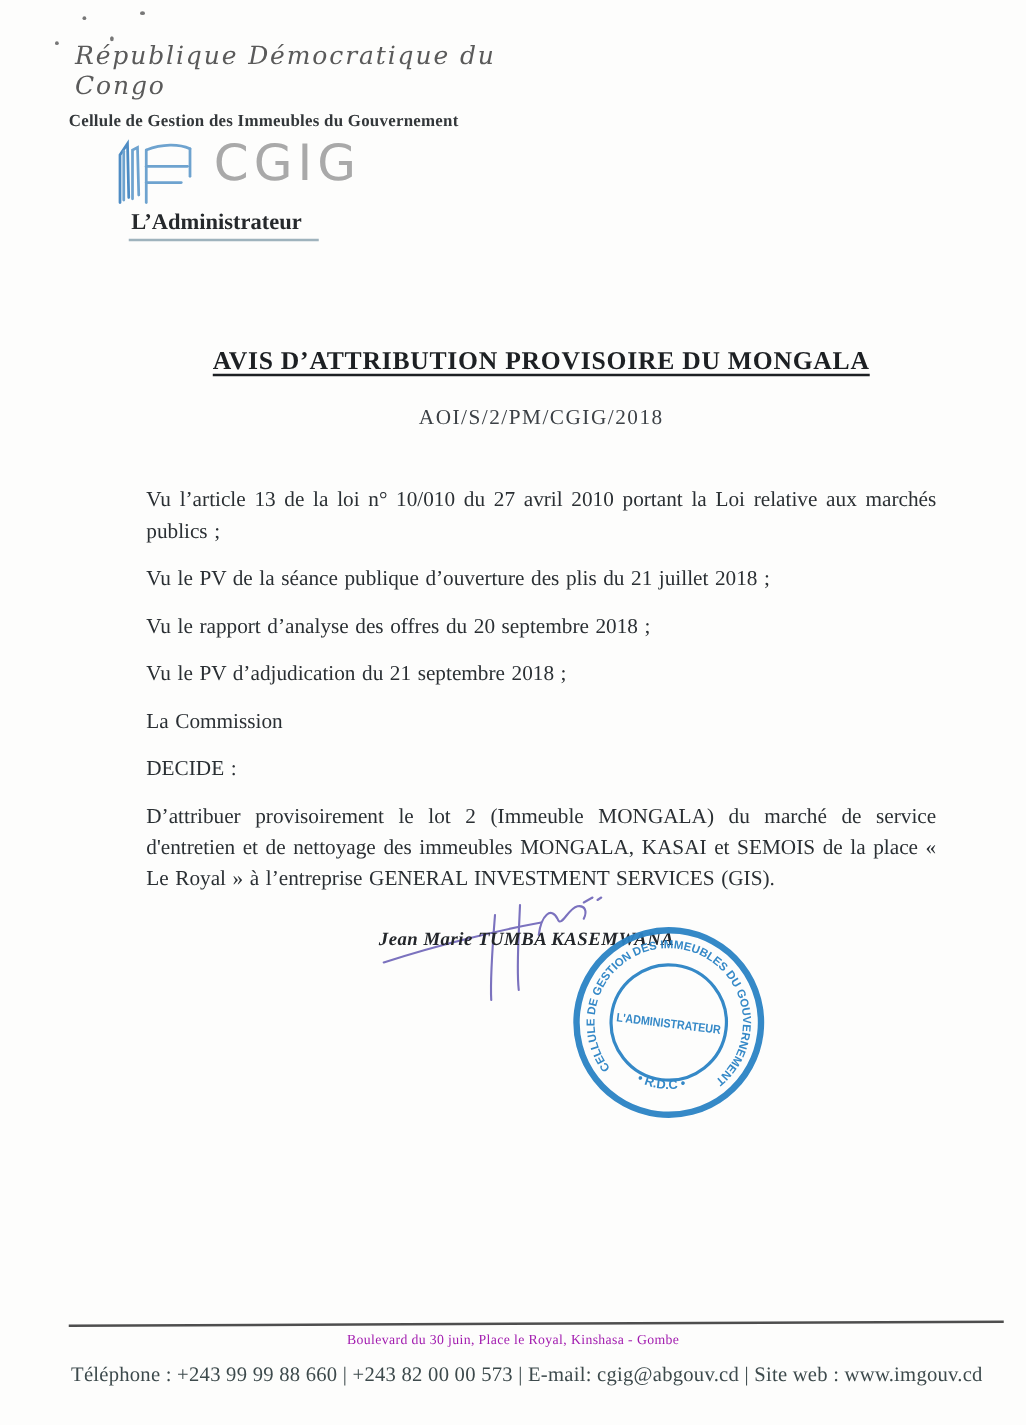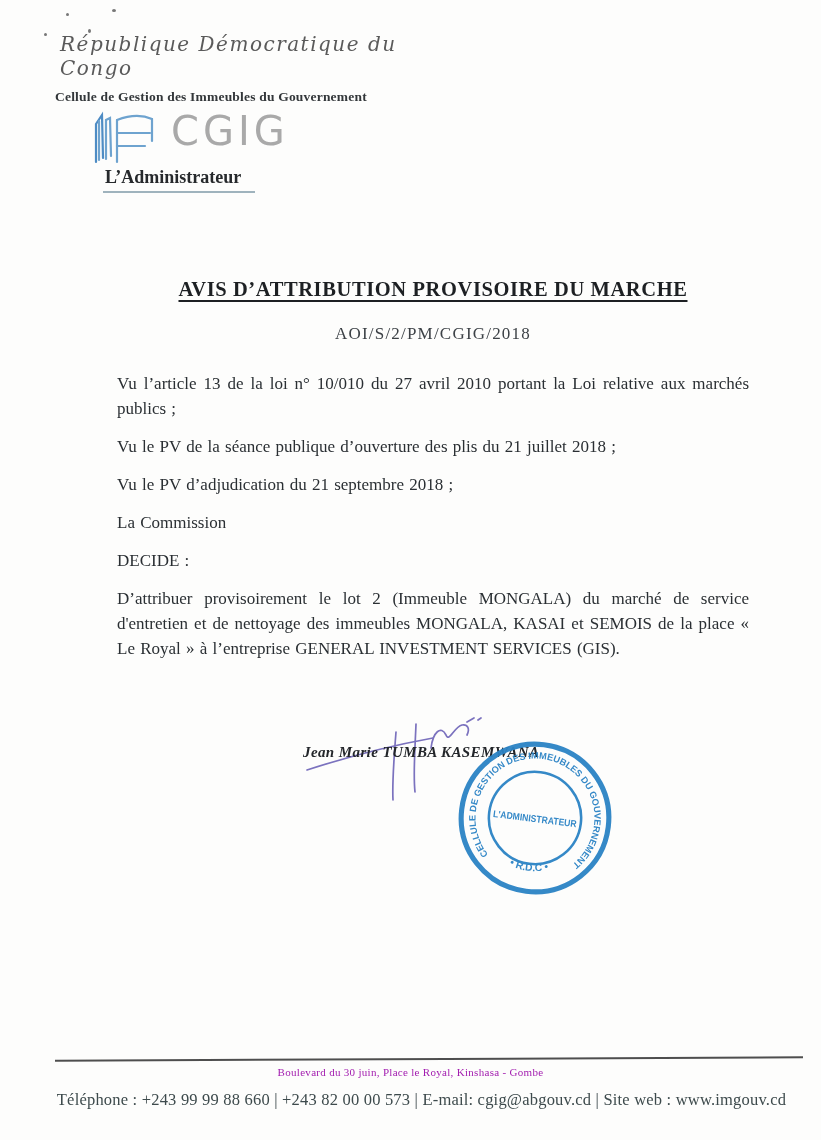--- a/index.html
+++ b/index.html
@@ -64,21 +64,21 @@
     text-decoration:underline;
     text-underline-offset:4px;
   }
   .doc-ref{
     margin-top:23px;
     text-align:center;
     font-size:17px;
     color:#3c4146;
     letter-spacing:1.2px;
   }
-  .body-paras{margin-top:27px;font-family:Liberation Serif, serif;}
+  .body-paras{margin-top:43px;font-family:Liberation Serif, serif;}
   .body-paras p{
     margin:0 0 13px 0;
     font-size:17px;
     line-height:25px;
     text-align:justify;
     color:#2a2f33;
     word-spacing:1px;
   }
 
   
@@ -134,25 +134,26 @@
           <path d="M30 22 L63 22"></path>
           <path d="M30 35 L58 35"></path>
         </g>
       </svg>
       <span class="logo-text">CGIG</span>
     </div>
     <span class="admin-line">L’Administrateur</span>
   </div>
 
   <div class="main">
-    <h1 class="doc-title">AVIS D’ATTRIBUTION PROVISOIRE DU MARCHE</h1>
+    <h1 class="doc-title">AVIS D’ATTRIBUTION PROVISOIRE DU MONGALA</h1>
     <div class="doc-ref">AOI/S/2/PM/CGIG/2018</div>
     <div class="body-paras">
         <p>Vu l’article 13 de la loi n° 10/010 du 27 avril 2010 portant la Loi relative aux marchés publics ;</p>
         <p>Vu le PV de la séance publique d’ouverture des plis du 21 juillet 2018 ;</p>
+        <p>Vu le rapport d’analyse des offres du 20 septembre 2018 ;</p>
         <p>Vu le PV d’adjudication du 21 septembre 2018 ;</p>
         <p>La Commission</p>
         <p>DECIDE :</p>
         <p>D’attribuer provisoirement le lot 2 (Immeuble MONGALA) du marché de service d'entretien et de nettoyage des immeubles MONGALA, KASAI et SEMOIS  de la place « Le Royal » à l’entreprise GENERAL INVESTMENT SERVICES (GIS).</p>
       </div>
   </div>
 
   <svg class="sig-svg" width="200" height="95" viewBox="0 0 200 95">
     <g fill="none" stroke="#6d63b8" stroke-width="1.7" stroke-linecap="round" opacity=".9">
       <path d="M12 58 C 55 44, 105 32, 138 26"></path>

